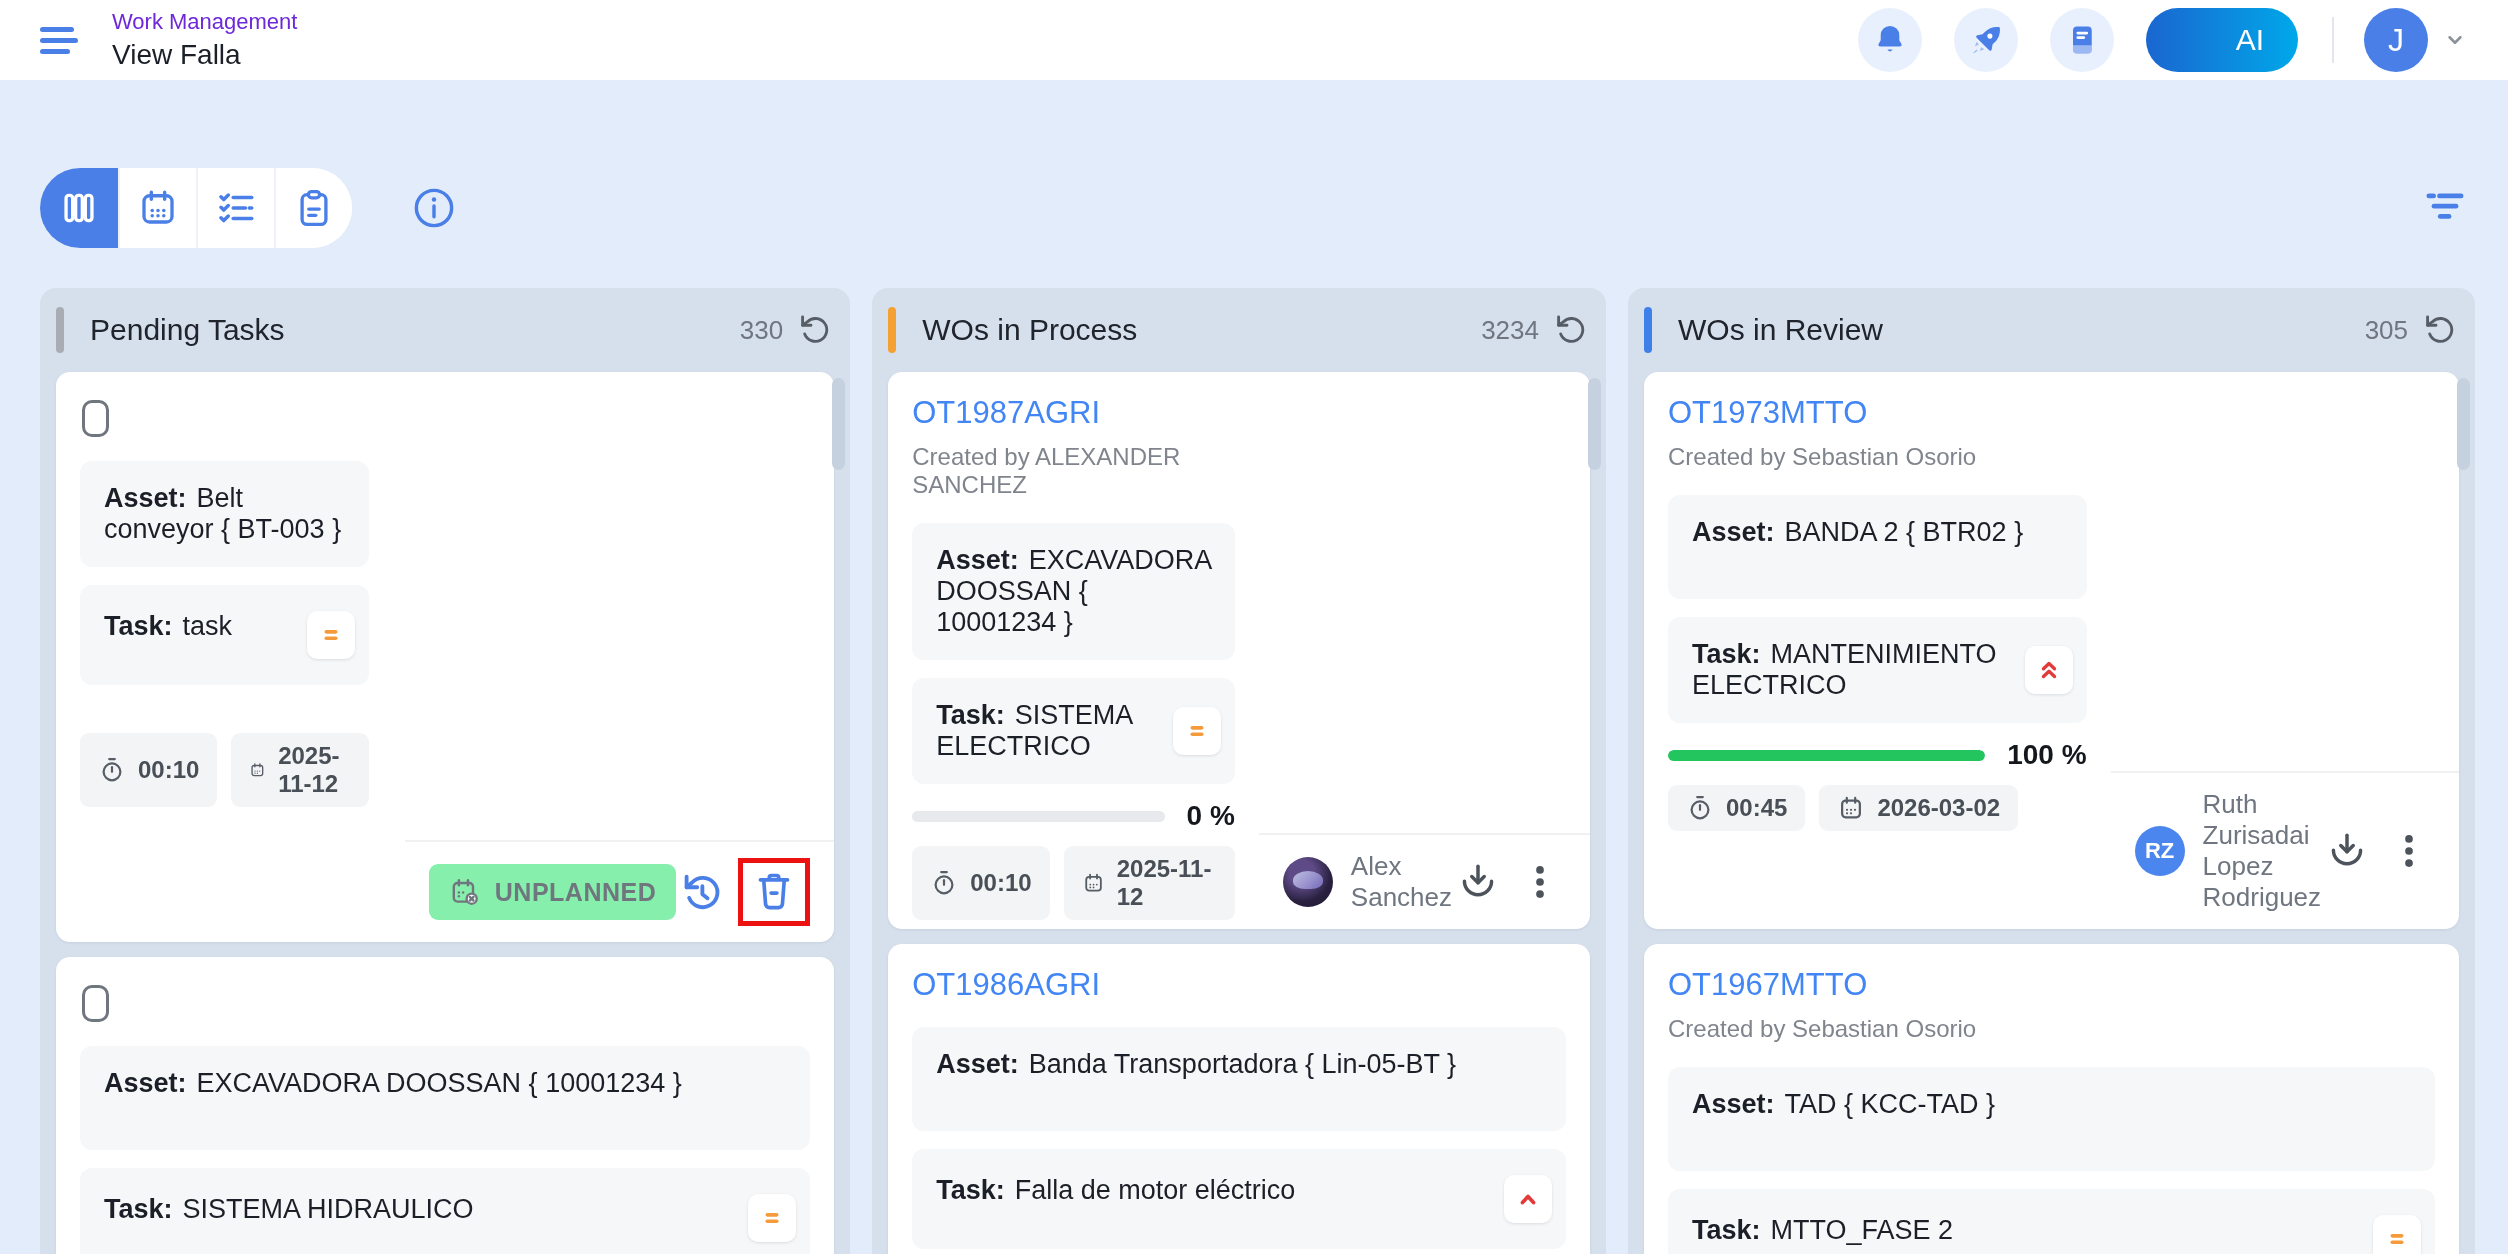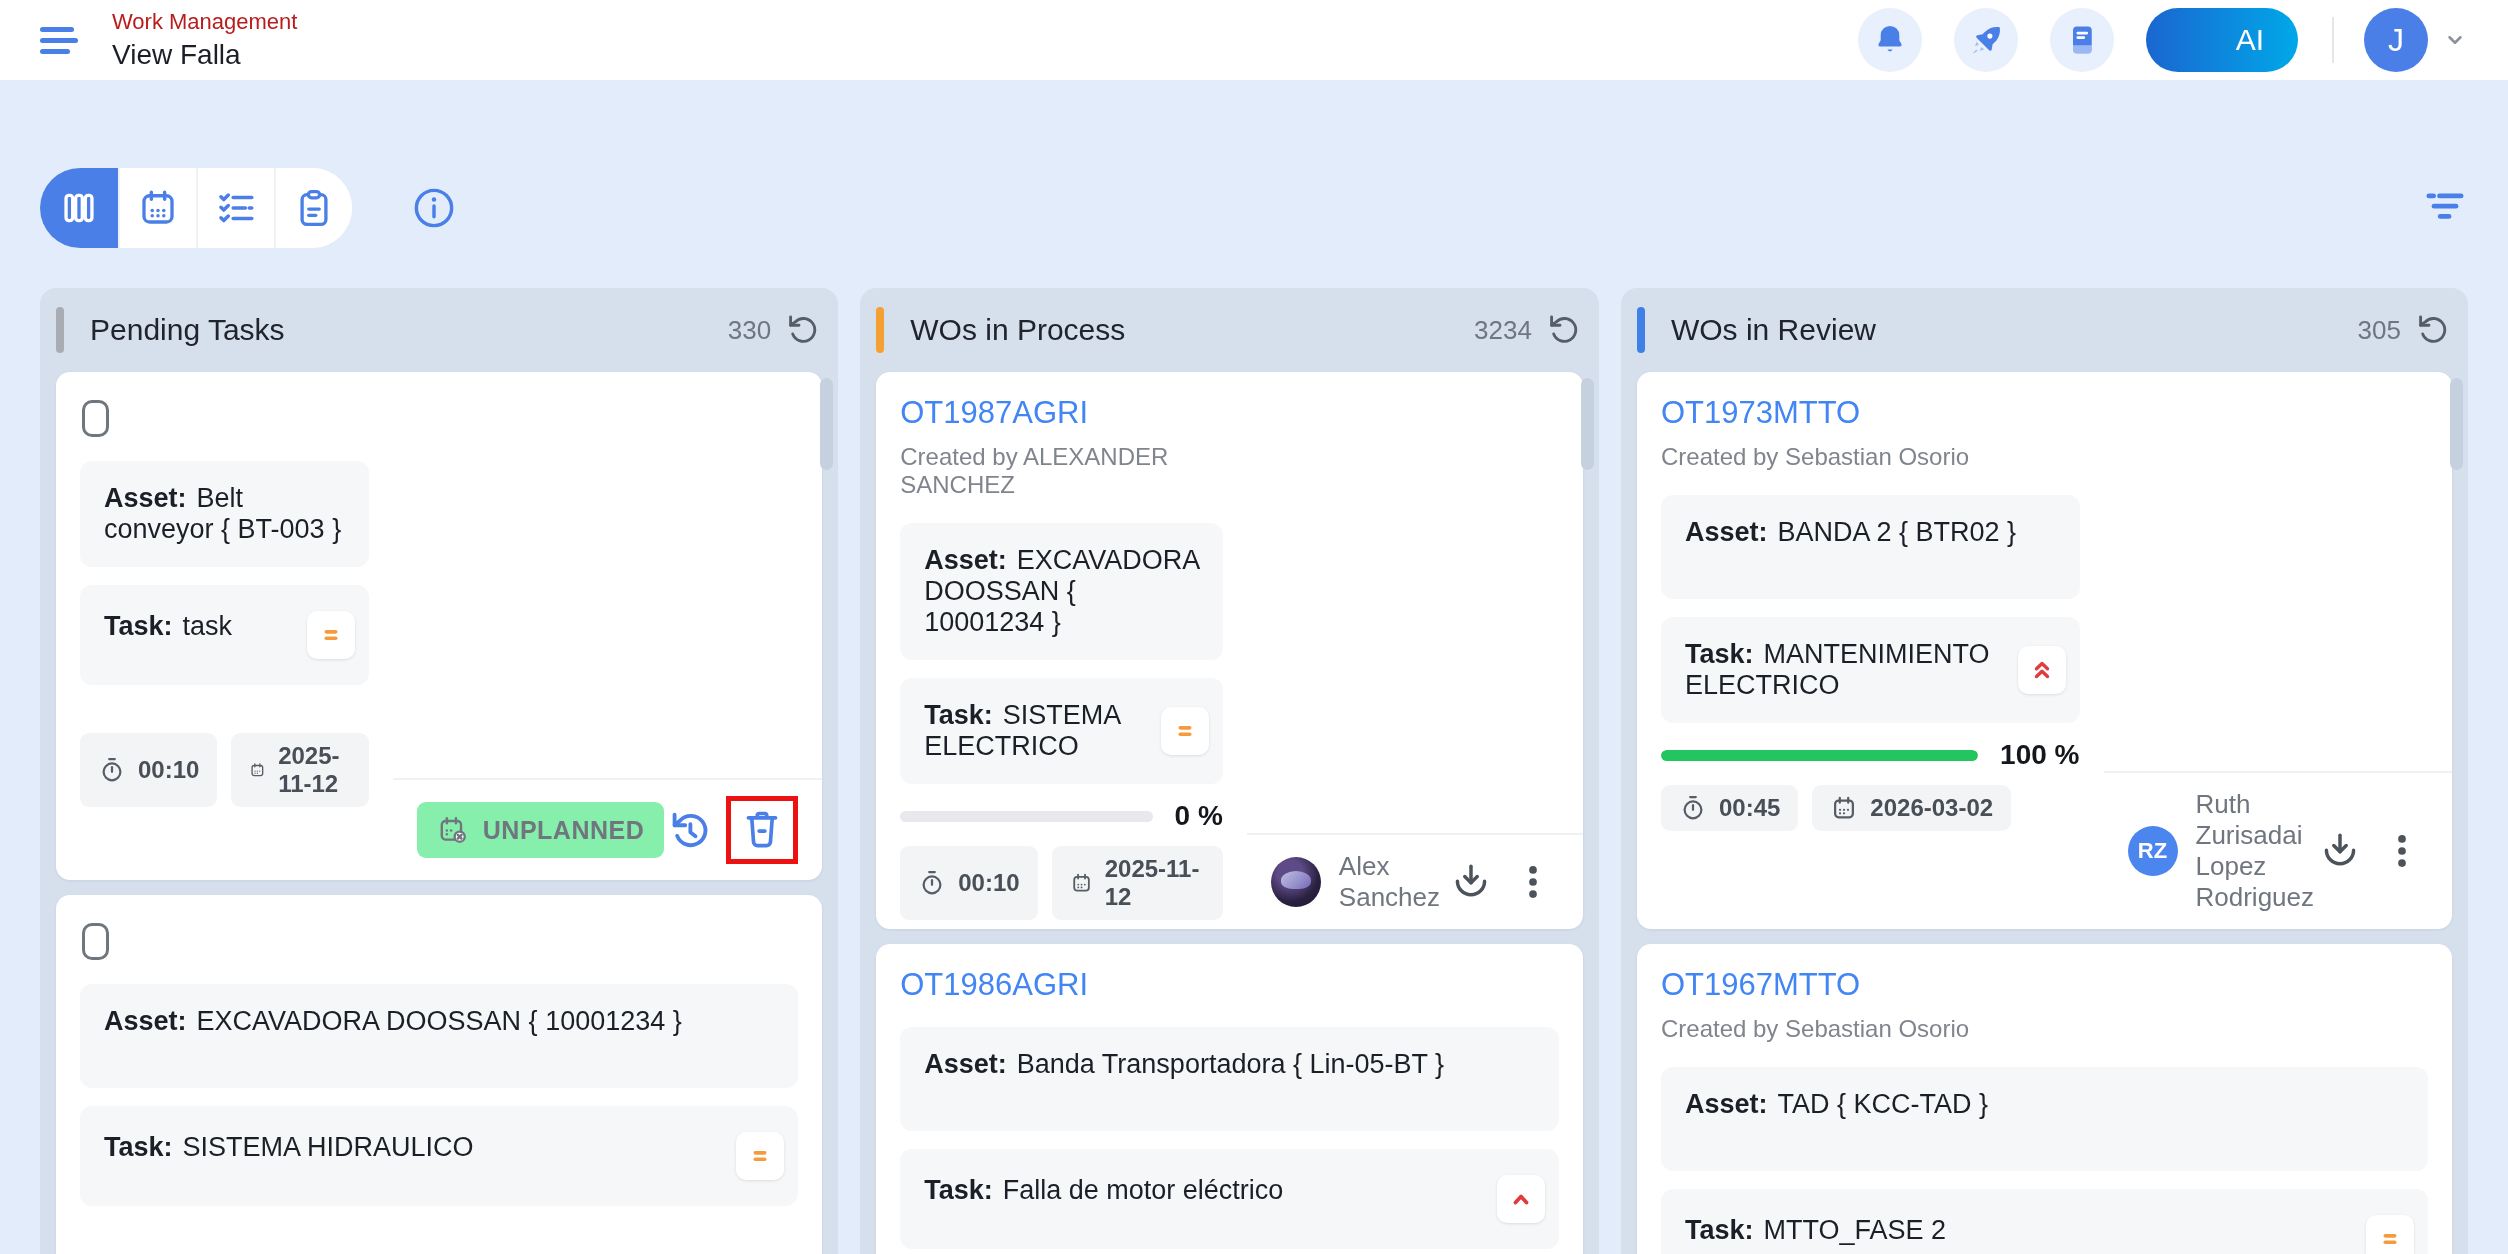--- a/index.html
+++ b/index.html
@@ -8,21 +8,21 @@
   .viewport { position:relative; width:2508px; height:1254px; overflow:hidden; }
 
   
   .app-header { height:80px; background:#ffffff; display:flex; align-items:center; padding:0 40px; }
   .hamburger { width:46px; height:40px; display:flex; flex-direction:column; justify-content:center; gap:6px; cursor:pointer; margin-right:26px; }
   .hamburger span { display:block; height:5px; border-radius:3px; background:#4a7fe8; }
   .hamburger span:nth-child(1){ width:34px; }
   .hamburger span:nth-child(2){ width:38px; }
   .hamburger span:nth-child(3){ width:30px; }
   .title-block { display:flex; flex-direction:column; justify-content:center; }
-  .app-title { font-size:22px; color:#b91c1c; line-height:1.3; }
+  .app-title { font-size:22px; color:#6d28d9; line-height:1.3; }
   .page-title { font-size:28px; color:#1b1f27; font-weight:500; line-height:1.25; }
   .header-right { margin-left:auto; display:flex; align-items:center; }
   .icon-circle { width:64px; height:64px; border-radius:50%; background:#e9f0fd; display:flex; align-items:center; justify-content:center; margin-left:32px; cursor:pointer; }
   .icon-circle svg { width:36px; height:36px; }
   .ai-pill { margin-left:32px; width:152px; height:64px; border-radius:32px; background:linear-gradient(90deg,#1a66d0,#00a8e9); color:#fff; font-size:30px; font-weight:500; display:flex; align-items:center; justify-content:flex-end; padding-right:34px; cursor:pointer; }
   .header-divider { width:2px; height:46px; background:#e3e6ea; margin:0 30px 0 34px; }
   .avatar { width:64px; height:64px; border-radius:50%; background:#4a7fe8; color:#fff; font-size:32px; display:flex; align-items:center; justify-content:center; cursor:pointer; }
   .avatar-chevron { margin-left:14px; cursor:pointer; }
 
   
@@ -46,21 +46,21 @@
   .accent-bar { width:8px; height:46px; border-radius:4px; }
   .col-title { font-size:30px; color:#20242c; font-weight:500; margin-left:26px; }
   .col-right { margin-left:auto; display:flex; align-items:center; gap:12px; }
   .col-count { font-size:26px; color:#6f7680; }
   .refresh-btn { width:38px; height:38px; display:flex; align-items:center; justify-content:center; cursor:pointer; }
   .refresh-btn svg { width:36px; height:36px; color:#565d66; }
   .col-scrollthumb { position:absolute; top:90px; right:5px; width:13px; height:92px; border-radius:7px; background:#c6d1e0; }
 
   .cards { padding:0 16px; display:flex; flex-direction:column; gap:15px; }
   .card { background:#ffffff; border-radius:14px; box-shadow:0 1px 3px rgba(25,39,62,0.07); display:flex; flex-direction:row; overflow:hidden; }
-  .h570 { height:508px; } .h557 { height:557px; } .h600 { height:600px; }
+  .h570 { height:570px;gap:12px; } .h557 { height:557px; } .h600 { height:600px; }
   .card-body { padding:22px 24px 0 24px; display:flex; flex-direction:column; flex:1; }
 
   .checkbox { width:27px; height:37px; border:3px solid #70767e; border-radius:10px; margin:6px 0 0 2px; cursor:pointer; background:#fff; }
 
   .wo-id { font-size:31px; color:#4285f4; font-weight:500; line-height:1.2; cursor:pointer; }
   .created-by { font-size:24px; color:#80858d; margin-top:12px; }
 
   .fieldbox { background:#f6f7f8; border-radius:12px; padding:22px 24px; font-size:27px; color:#1b1f27; position:relative; }
   .fieldbox .lbl { font-weight:700; margin-right:10px; }
   .asset-box { min-height:104px; margin-top:24px; }

